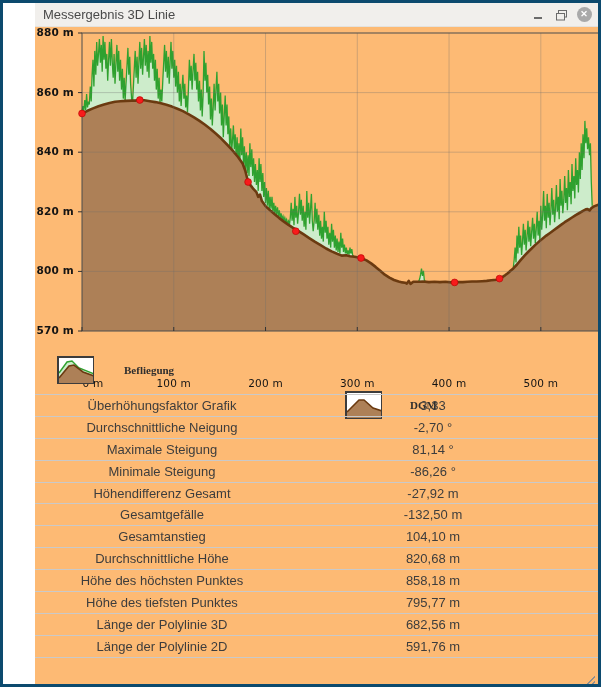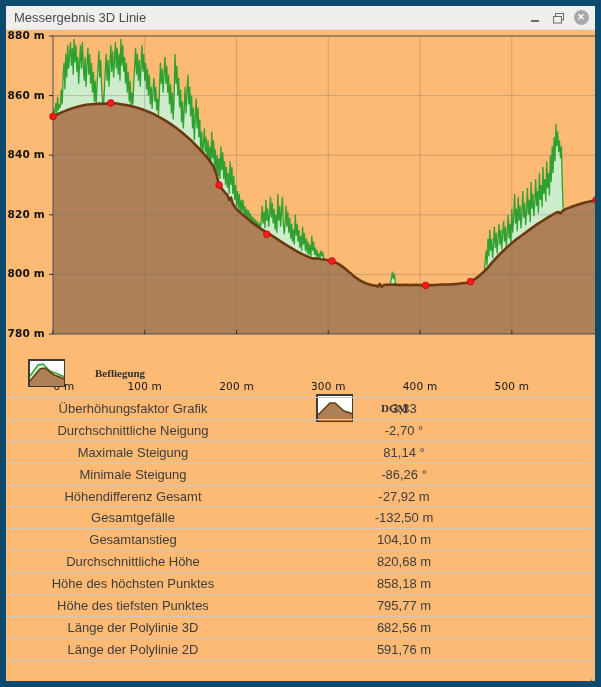--- a/index.html
+++ b/index.html
@@ -1,19 +1,20 @@
 <!DOCTYPE html>
 <html><head>
 <meta charset="utf-8">
 <style>
   html,body{margin:0;padding:0;background:#ddd;}
   .window{
     position:relative;width:601px;height:687px;box-sizing:border-box;
-    background:#ffffff;border:6px solid #0c4a6e;overflow:hidden;
+    background:#ffffff;border:3px solid #0c4a6e;overflow:hidden;
     font-family:"Liberation Sans",sans-serif;
+    padding-left:32px;
   }
   .titlebar{
     position:relative;height:23px;background:#f1efec;border-bottom:1px solid #e4e2de;
     display:flex;align-items:center;
   }
   .title{margin-left:8px;font-size:13px;color:#4a4a4a;}
   .controls{position:absolute;right:6px;top:0;height:23px;display:flex;align-items:center;gap:7px;}
   .btn{display:flex;align-items:center;justify-content:center;width:16px;height:16px;cursor:default;}
   .min-glyph{display:block;width:8px;height:2px;background:#6b6b6b;margin-top:6px;}
   .close-circle{width:15px;height:15px;border-radius:50%;background:#a9a9a9;color:#fff;
@@ -101,21 +102,21 @@
         <circle cx="378.6" cy="255.4" r="3.4" fill="#f81b1b" stroke="#b30000" stroke-width="0.6"></circle>
         <circle cx="423.5" cy="251.6" r="3.4" fill="#f81b1b" stroke="#b30000" stroke-width="0.6"></circle>
         <circle cx="549.2" cy="169.9" r="3.4" fill="#f81b1b" stroke="#b30000" stroke-width="0.6"></circle>
       </svg>
     <div id="ylabels">
         <div class="ylab" style="top: -1px;">880 m</div>
         <div class="ylab" style="top: 58.6px;">860 m</div>
         <div class="ylab" style="top: 118.2px;">840 m</div>
         <div class="ylab" style="top: 177.8px;">820 m</div>
         <div class="ylab" style="top: 237.4px;">800 m</div>
-        <div class="ylab" style="top: 297px;">780 m</div>
+        <div class="ylab" style="top: 297px;">570 m</div>
       </div>
     <div id="xlabels">
         <div class="xlab" style="left: 26px;">0 m</div>
         <div class="xlab" style="left: 106.765px;">100 m</div>
         <div class="xlab" style="left: 198.529px;">200 m</div>
         <div class="xlab" style="left: 290.294px;">300 m</div>
         <div class="xlab" style="left: 382.059px;">400 m</div>
         <div class="xlab" style="left: 473.824px;">500 m</div>
       </div>
 

